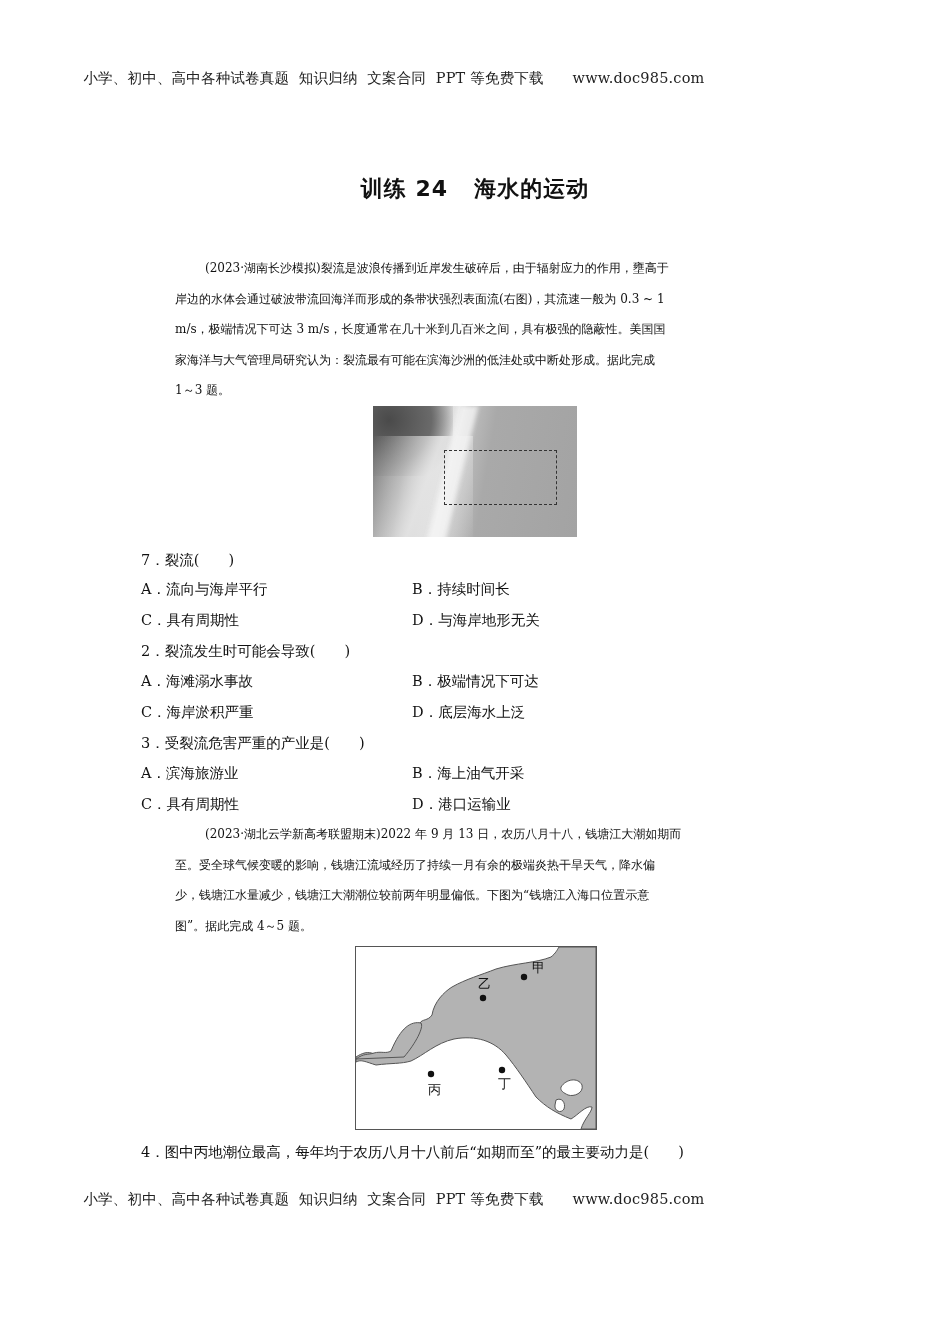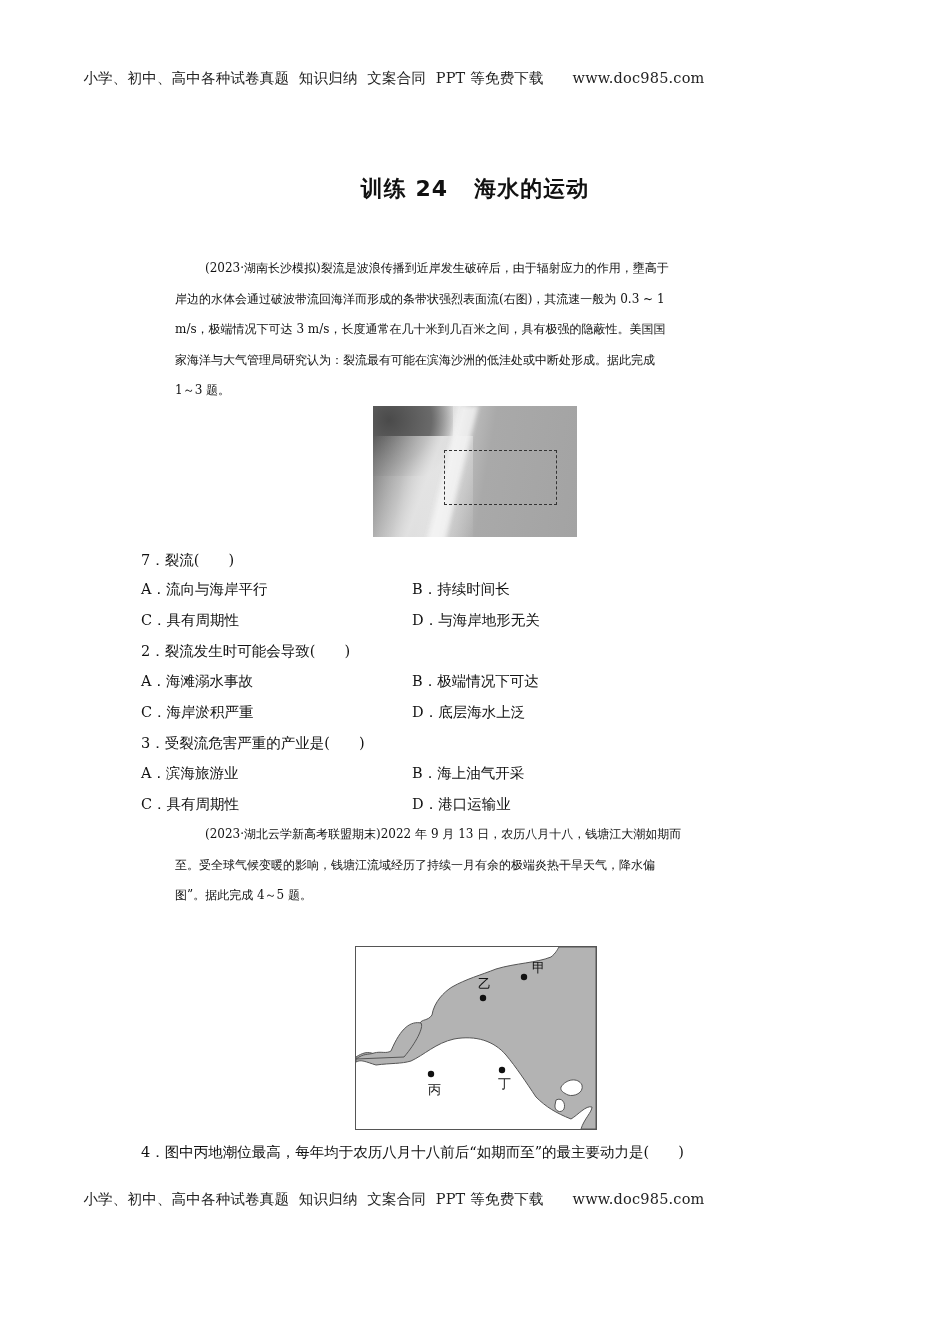--- a/index.html
+++ b/index.html
@@ -69,20 +69,21 @@
 
 <div class="q" style="top:734px;">3．受裂流危害严重的产业是(　　)</div>
 <div class="opt colA" style="top:764px;">A．滨海旅游业</div>
 <div class="opt colB" style="top:764px;">B．海上油气开采</div>
 <div class="opt colA" style="top:795px;">C．具有周期性</div>
 <div class="opt colB" style="top:795px;">D．港口运输业</div>
 
 <div class="para" style="top:819px;">
   <div><span class="indent"></span><span>(2023·湖北云学新高考联盟期末)2022 年 9 月 13 日，农历八月十八，钱塘江大潮如期而</span></div>
   <div>至。受全球气候变暖的影响，钱塘江流域经历了持续一月有余的极端炎热干旱天气，降水偏</div>
+  <div>少，钱塘江水量减少，钱塘江大潮潮位较前两年明显偏低。下图为“钱塘江入海口位置示意</div>
   <div>图”。据此完成 4～5 题。</div>
 </div>
 
 <div class="map">
   <svg width="240" height="182" viewBox="0 0 240 182">
     <path d="M203,0 L240,0 L240,182 L225,182 C228,172 236,165 236,160 C230,158 222,168 215,172 C200,166 190,160 180,150 C170,135 160,120 150,108 C138,94 120,88 98,92 C80,96 68,108 55,114 C45,117 35,116 20,118 C10,115 5,112 0,115 L0,110 C6,106 12,104 18,107 C28,110 35,108 45,106 C60,104 55,82 64,76 C66,72 72,74 76,68 C78,55 88,45 96,40 C110,32 125,28 140,22 C160,16 180,16 195,10 C200,6 201,3 203,0 Z" fill="#b3b3b3" stroke="#555" stroke-width="1"></path>
     <path d="M0,112 C8,106 12,108 18,106 C25,104 30,107 35,104 C45,80 55,74 65,76 C68,80 60,96 48,110 Z" fill="#b3b3b3" stroke="#555" stroke-width="1"></path>
     <path d="M205,140 C210,132 222,130 226,138 C228,146 218,150 212,148 C208,146 204,144 205,140 Z" fill="#fff" stroke="#555" stroke-width="1"></path>
     <path d="M200,153 C206,150 210,156 208,162 C205,167 198,164 199,158 Z" fill="#fff" stroke="#555" stroke-width="1"></path>
     <circle cx="168" cy="30" r="3.2" fill="#111"></circle>

